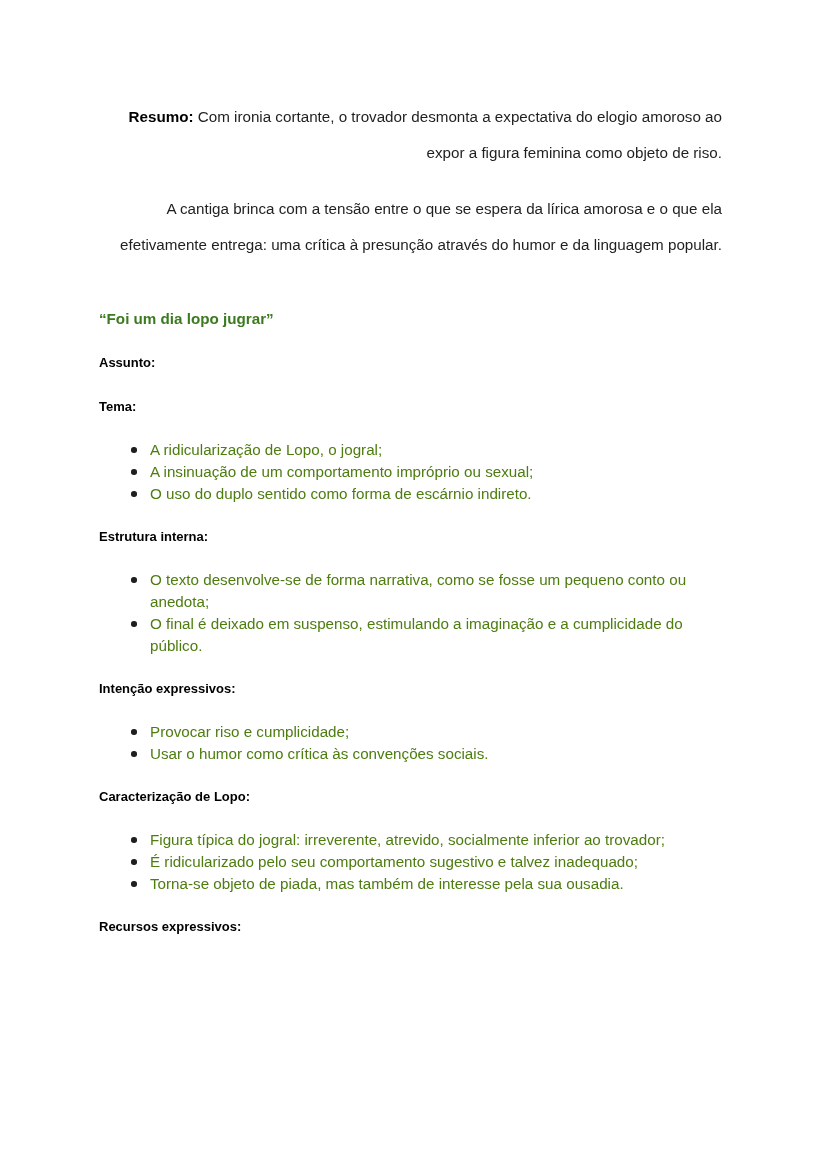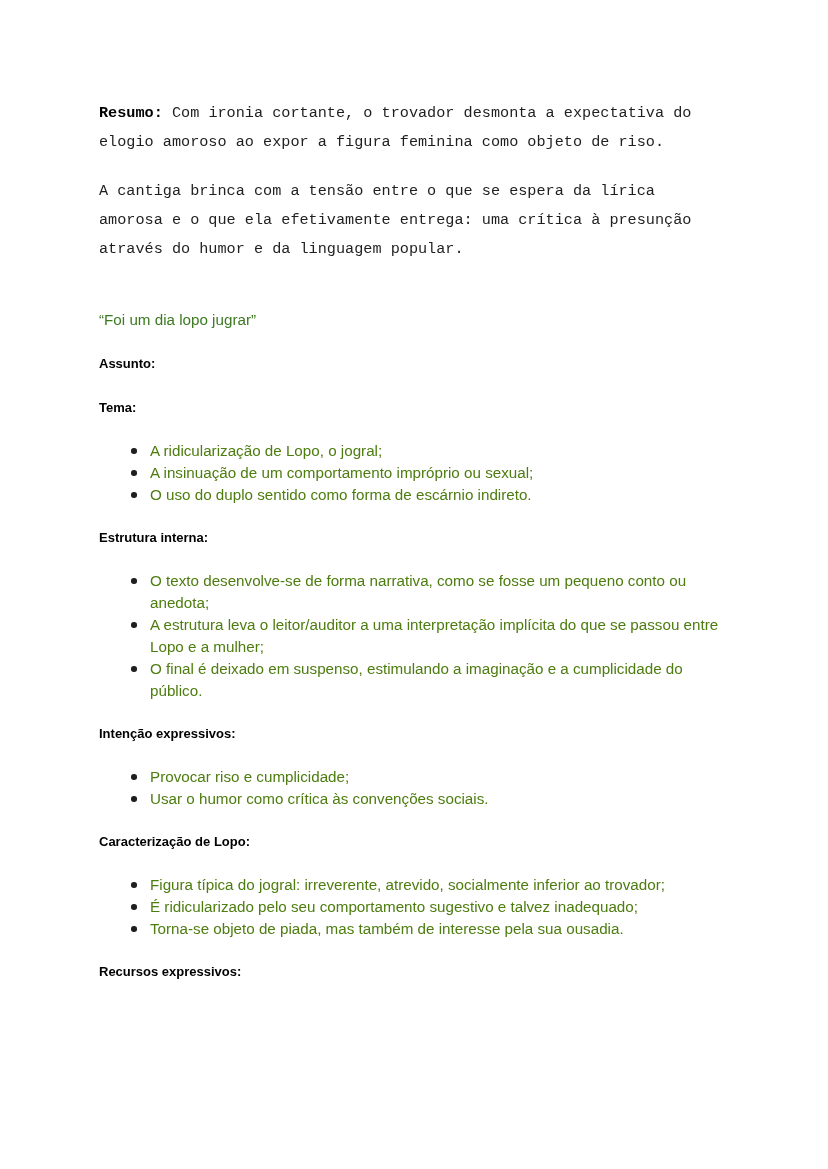--- a/index.html
+++ b/index.html
@@ -25,43 +25,42 @@
     overflow: hidden;
   }
   .doc-body {
     width: 623px;
   }
 
   
   p.para {
     margin: 0 0 20px 0;
     font-size: 15.2px;
-    line-height: 29px;
+    line-height: 36px;
     color: #1f1f1f;
-    text-align: left;
-    font-family: Liberation Mono, monospace;
+    text-align: right;
   }
   p.para .lead {
     font-weight: bold;
     color: #000000;
   }
 
   
   h3.sec-head {
     margin: 0 0 20px 0;
     font-size: 13px;
     line-height: 24px;
     font-weight: bold;
     color: #000000;
   }
   h2.title-green {
     margin: 0 0 20px 0;
     font-size: 15.2px;
     line-height: 24px;
-    font-weight: normal;
+    font-weight: bold;
     color: #3c7a20;
   }
   .spacer-top {
     height: 24px;
   }
 
   
   ul.bullets {
     margin: 0 0 20px 0;
     padding: 0;
@@ -98,21 +97,20 @@
       <h3 class="sec-head">Assunto:</h3>
       <h3 class="sec-head">Tema:</h3>
       <ul class="bullets">
         <li>A ridicularização de Lopo, o jogral;</li>
         <li>A insinuação de um comportamento impróprio ou sexual;</li>
         <li>O uso do duplo sentido como forma de escárnio indireto.</li>
       </ul>
       <h3 class="sec-head">Estrutura interna:</h3>
       <ul class="bullets">
         <li>O texto desenvolve-se de forma narrativa, como se fosse um pequeno conto ou anedota;</li>
-        <li>A estrutura leva o leitor/auditor a uma interpretação implícita do que se passou entre Lopo e a mulher;</li>
         <li>O final é deixado em suspenso, estimulando a imaginação e a cumplicidade do público.</li>
       </ul>
       <h3 class="sec-head">Intenção expressivos:</h3>
       <ul class="bullets">
         <li>Provocar riso e cumplicidade;</li>
         <li>Usar o humor como crítica às convenções sociais.</li>
       </ul>
       <h3 class="sec-head">Caracterização de Lopo:</h3>
       <ul class="bullets">
         <li>Figura típica do jogral: irreverente, atrevido, socialmente inferior ao trovador;</li>

